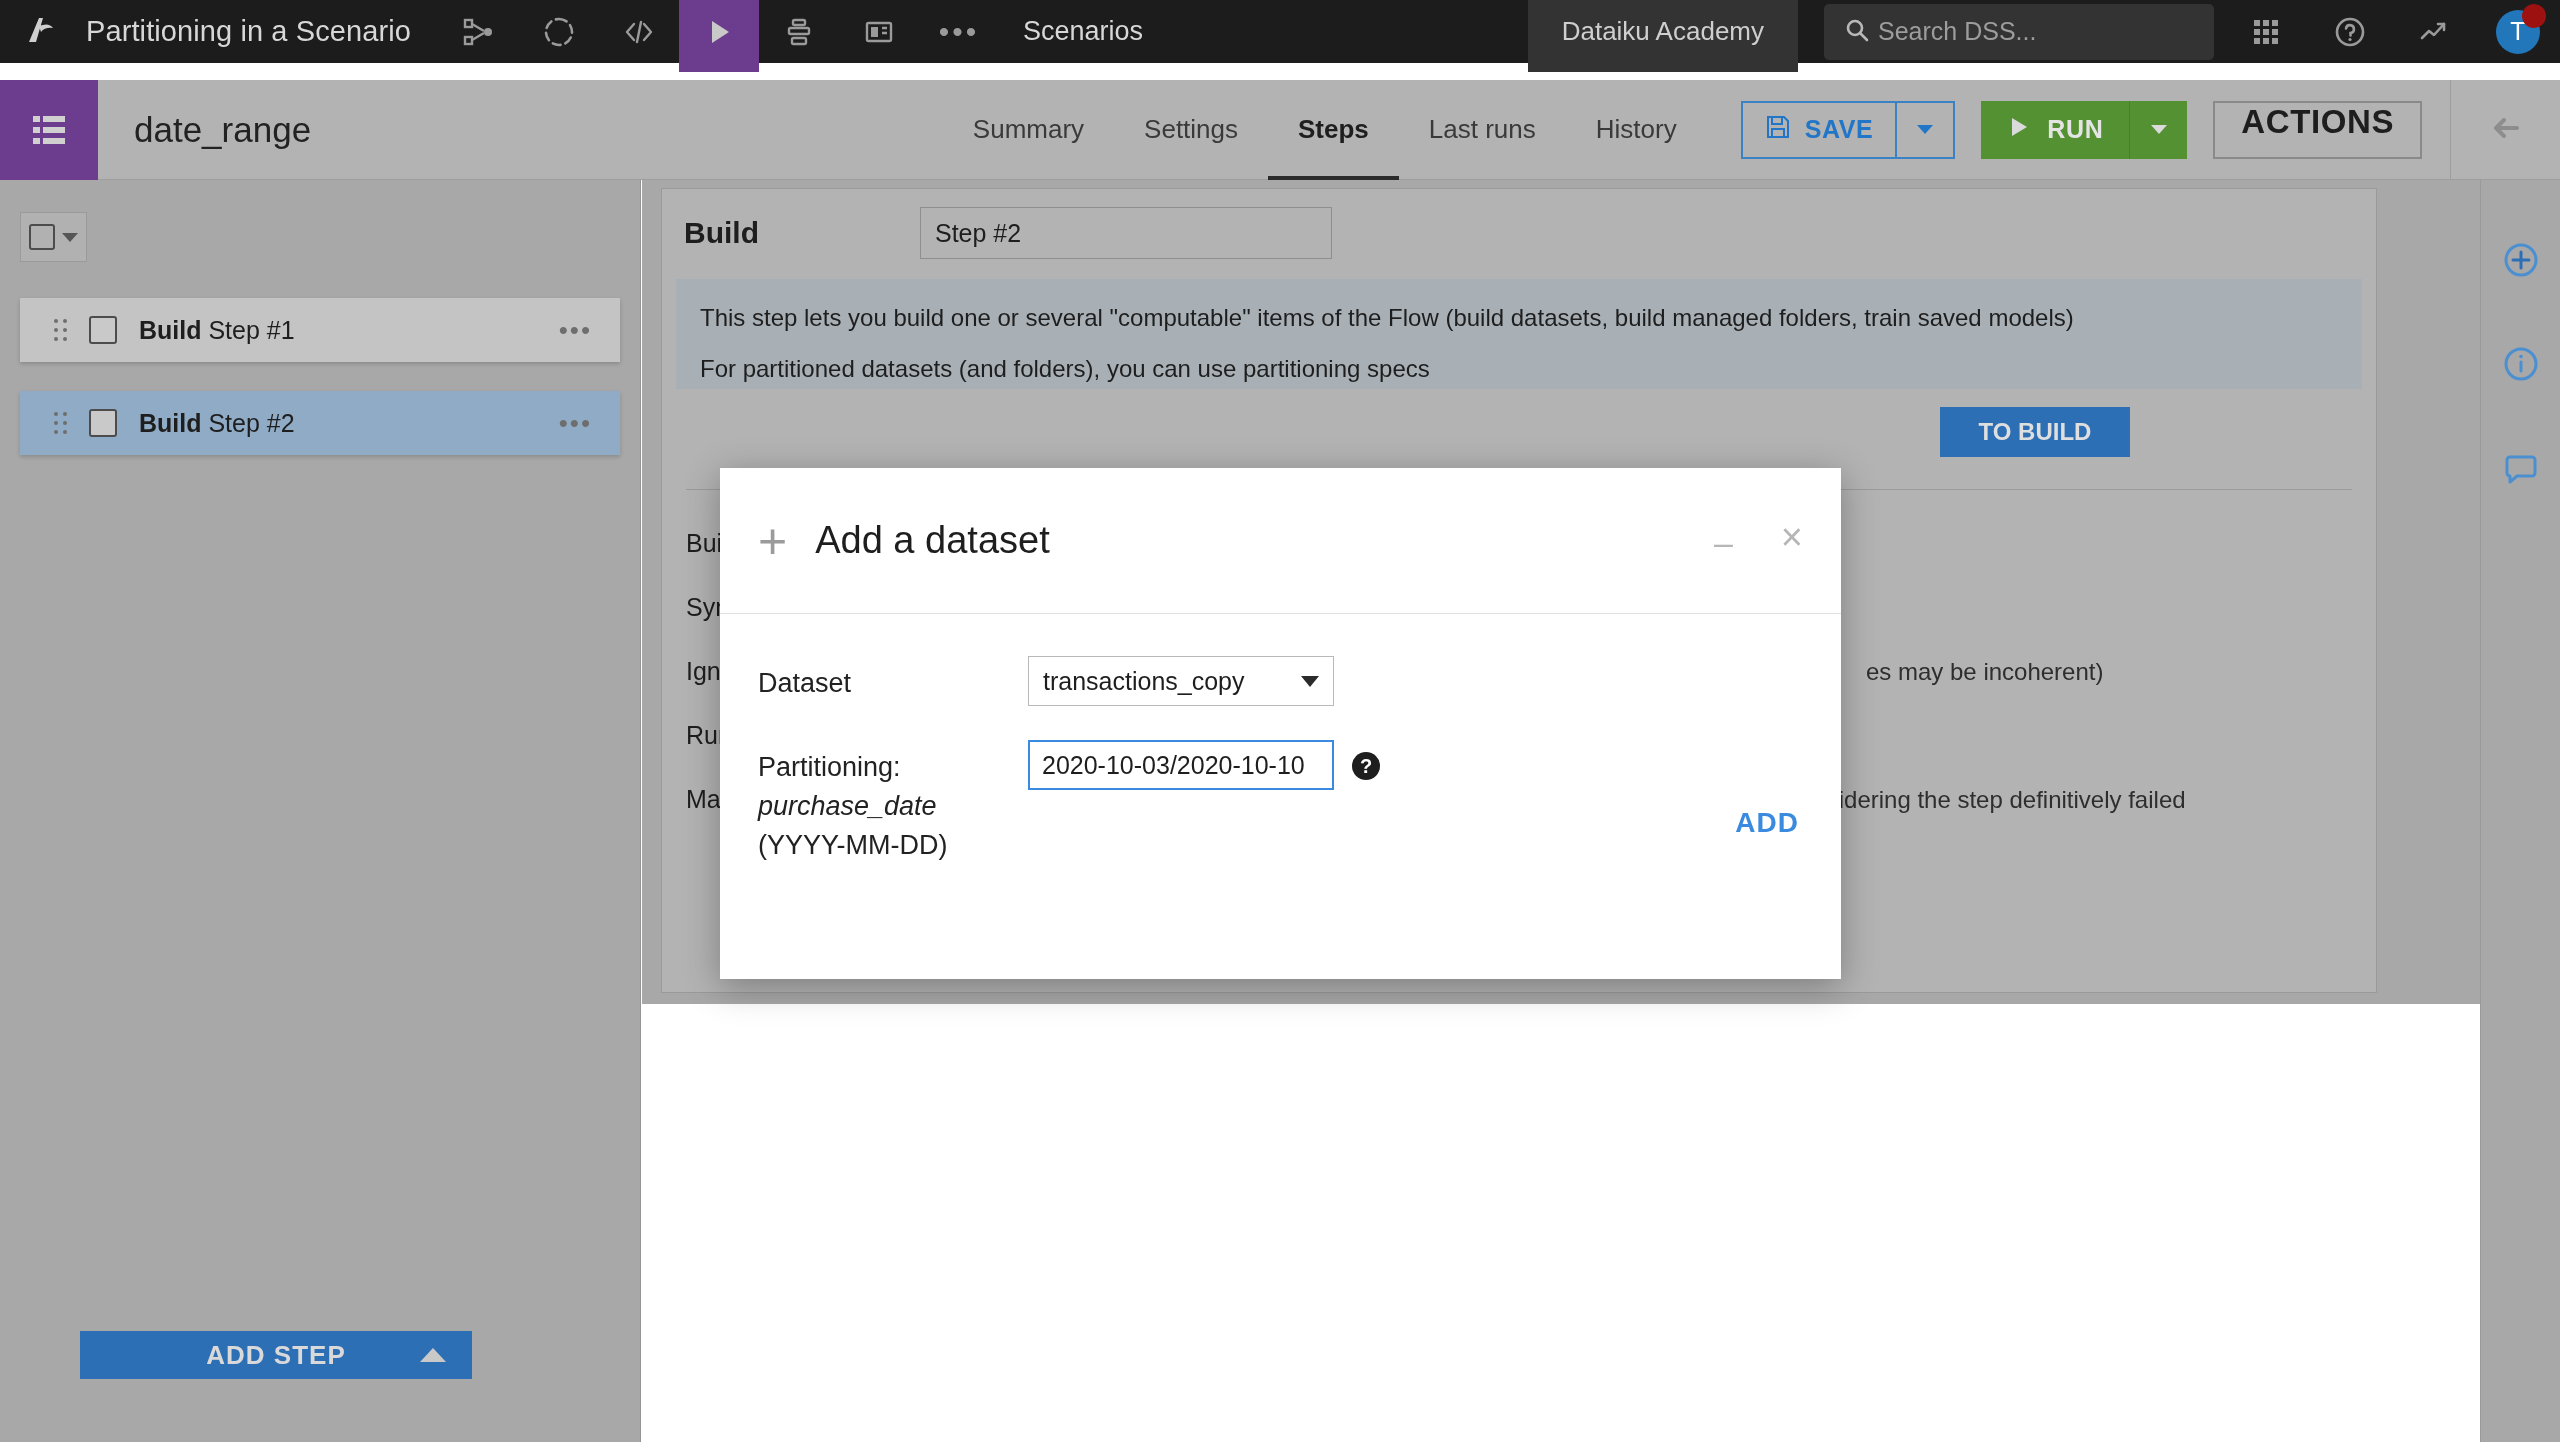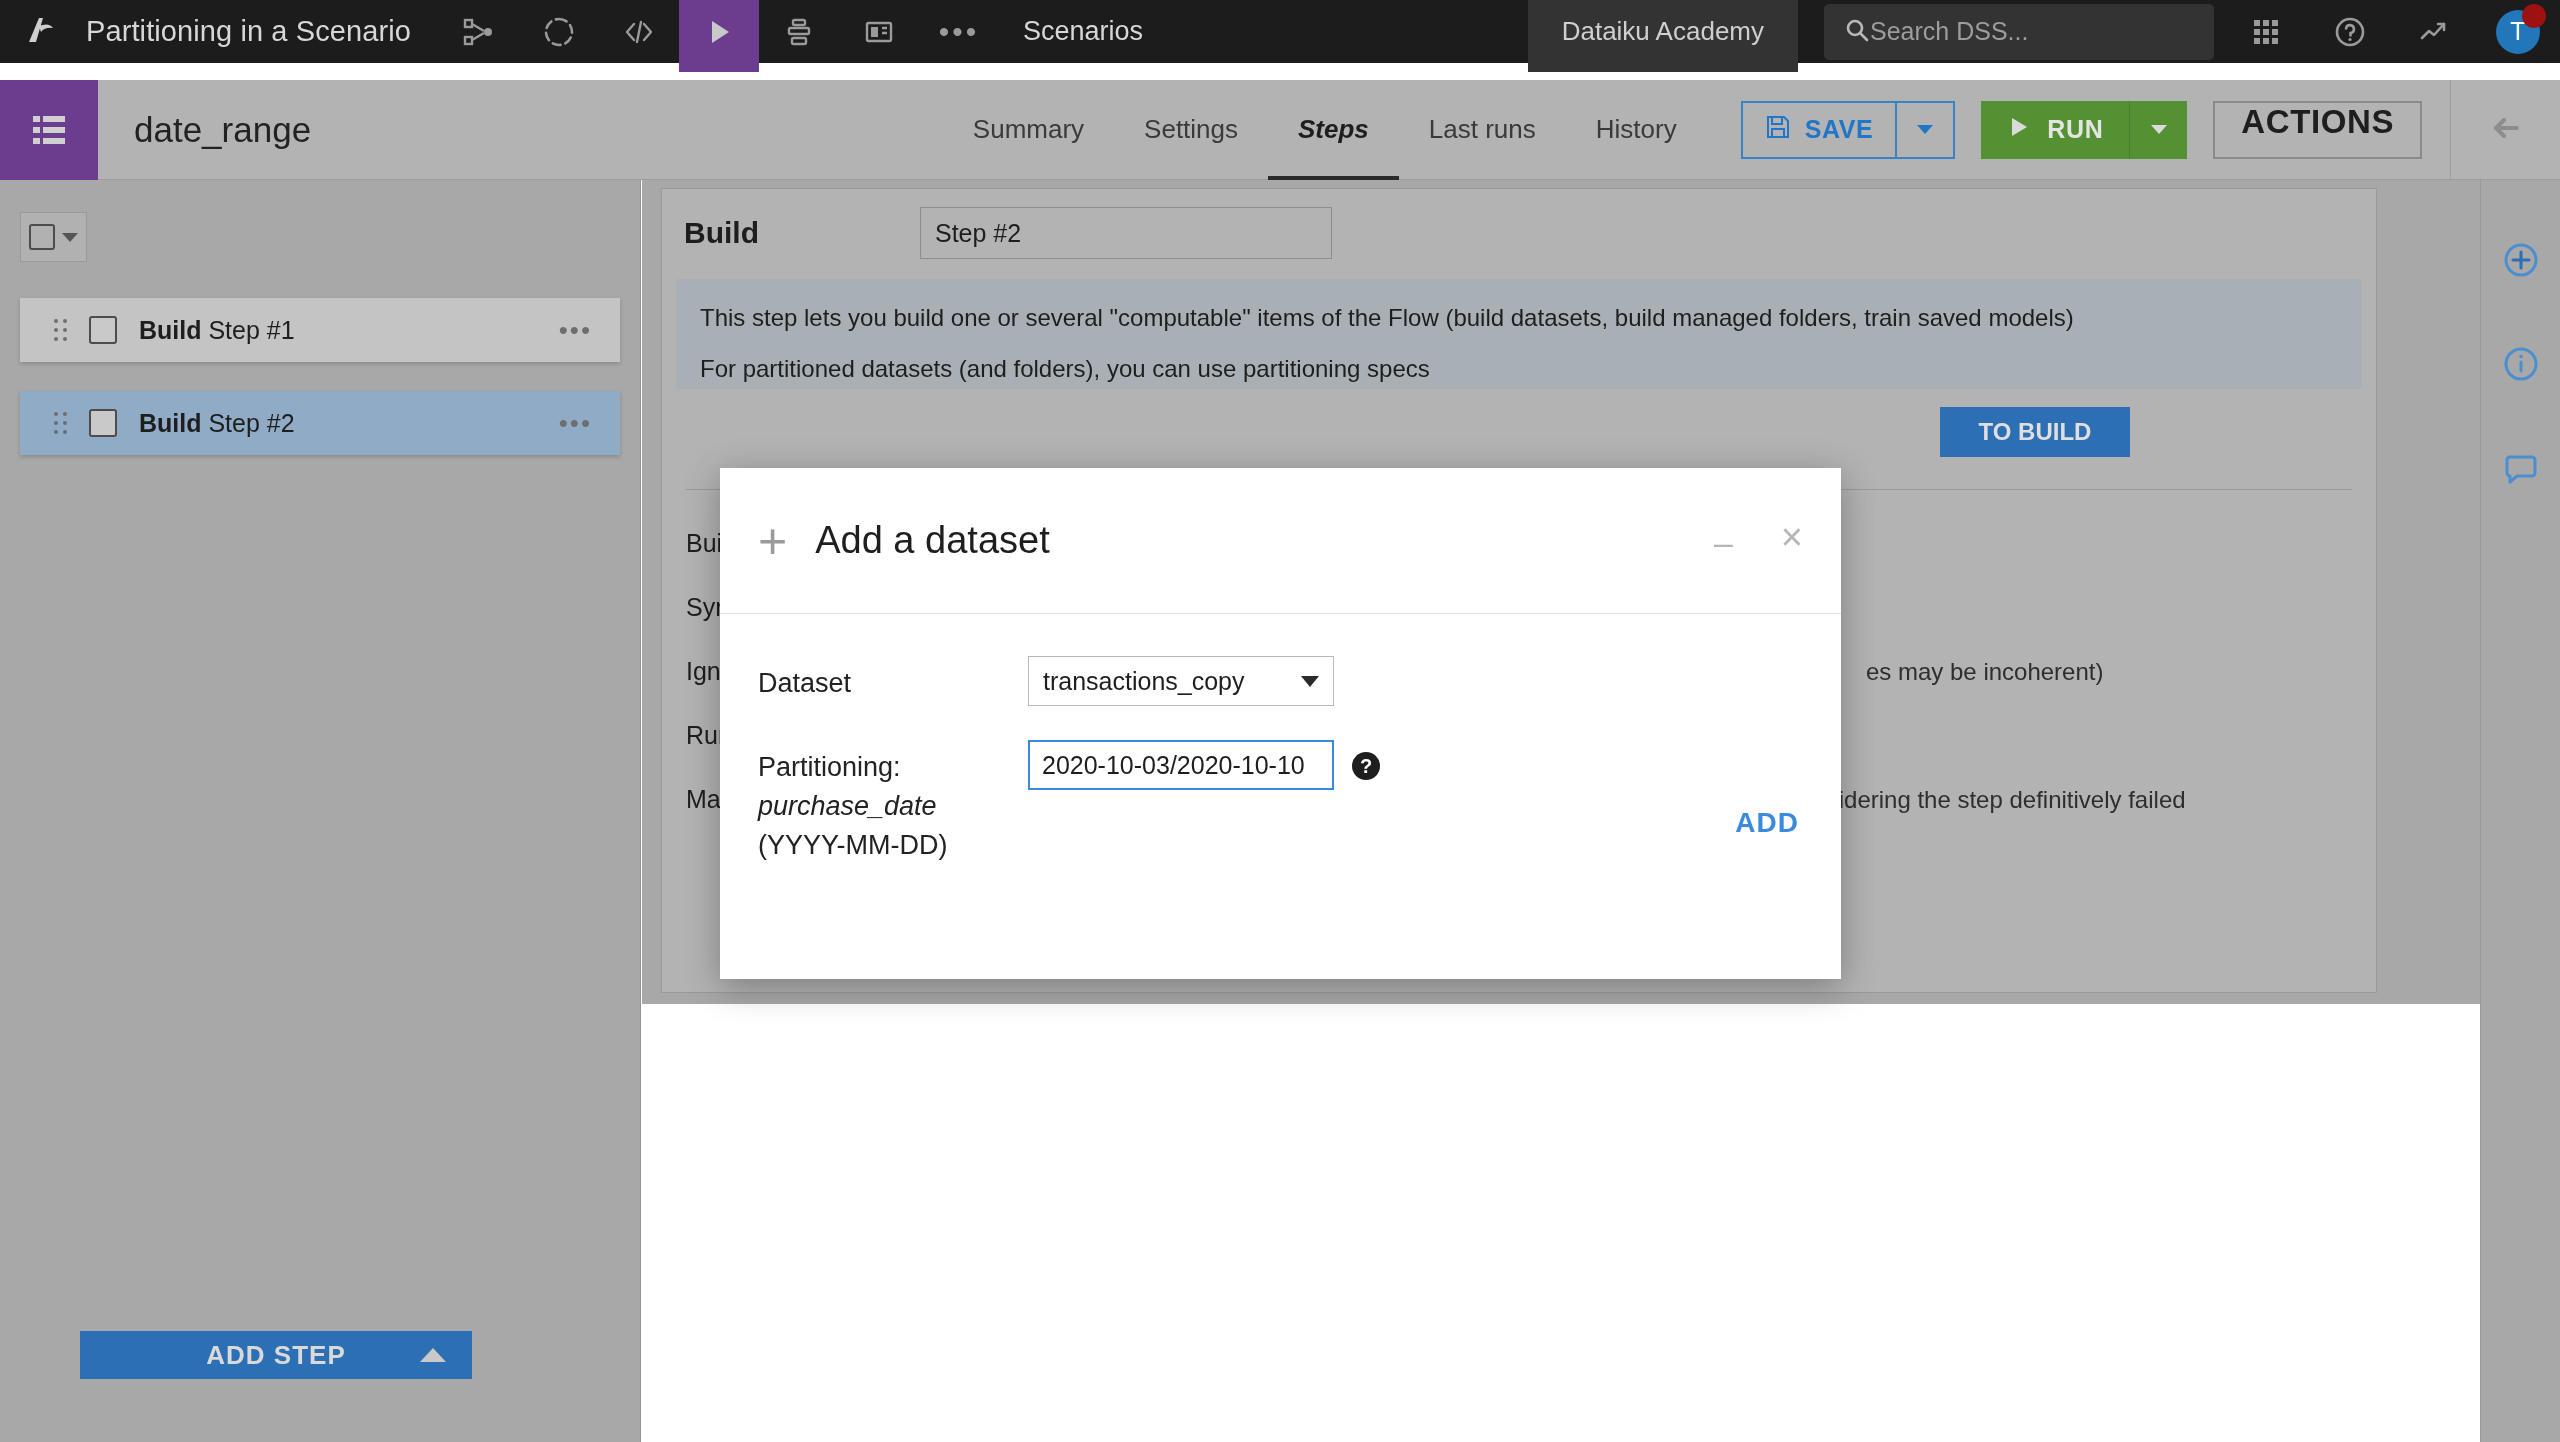--- a/index.html
+++ b/index.html
@@ -35,21 +35,21 @@
   .nav-section-label {
     color: #d7d7d7; font-size: 27px; margin-left: 24px; margin-right: 30px; white-space: nowrap;
   }
   .academy-chip {
     background: #333333; height: 80px; display: flex; align-items: center;
     padding: 0 34px; color: #cfcfcf; font-size: 26px; white-space: nowrap;
     margin-left: auto;
   }
   .search-box {
     background: #333333; height: 56px; width: 390px; border-radius: 5px;
-    display: flex; align-items: center; margin-left: 26px; padding: 14px 20px; gap: 0;
+    display: flex; align-items: center; margin-left: 26px; padding: 14px 20px; gap: 8px;
   }
   .search-box input {
     background: transparent; border: none; outline: none; color: #bdbdbd;
     font-size: 25px; font-family: "Liberation Sans", sans-serif; width: 100%;
   }
   .search-box input::placeholder { color: #9d9d9d; }
   .right-icons { display: flex; align-items: center; height: 80px; margin-left: 10px; }
   .right-icon {
     width: 84px; height: 80px; display: flex; align-items: center; justify-content: center;
     cursor: pointer;
@@ -79,21 +79,21 @@
   .subheader-icon svg { width: 46px; height: 46px; }
   .scenario-name {
     font-size: 35px; color: #222222; margin-left: 36px; white-space: nowrap;
   }
   .tabs { display: flex; align-items: center; height: 100px; margin-left: auto; }
   .tab {
     font-size: 26px; color: #3a3a3a; padding: 0 30px; height: 100px;
     display: flex; align-items: center; cursor: pointer; white-space: nowrap;
   }
   .tab.active {
-    font-weight: bold; color: #1e1e1e; box-shadow: inset 0 -4px 0 0 #2b2b2b; font-style: italic;
+    font-weight: bold; color: #1e1e1e; box-shadow: inset 0 -4px 0 0 #2b2b2b;
   }
   .hdr-actions { display: flex; align-items: center; gap: 0; margin-left: 34px; }
   .save-group { display: flex; }
   .btn-save {
     height: 58px; border: 2px solid #3a82c4; background: #b3b3b3;
     color: #2176c7; font-size: 25px; font-weight: bold; letter-spacing: 0.6px;
     display: flex; align-items: center; gap: 14px; padding: 0 22px; cursor: pointer;
   }
   .btn-save svg { width: 26px; height: 26px; }
   .btn-save-caret {

